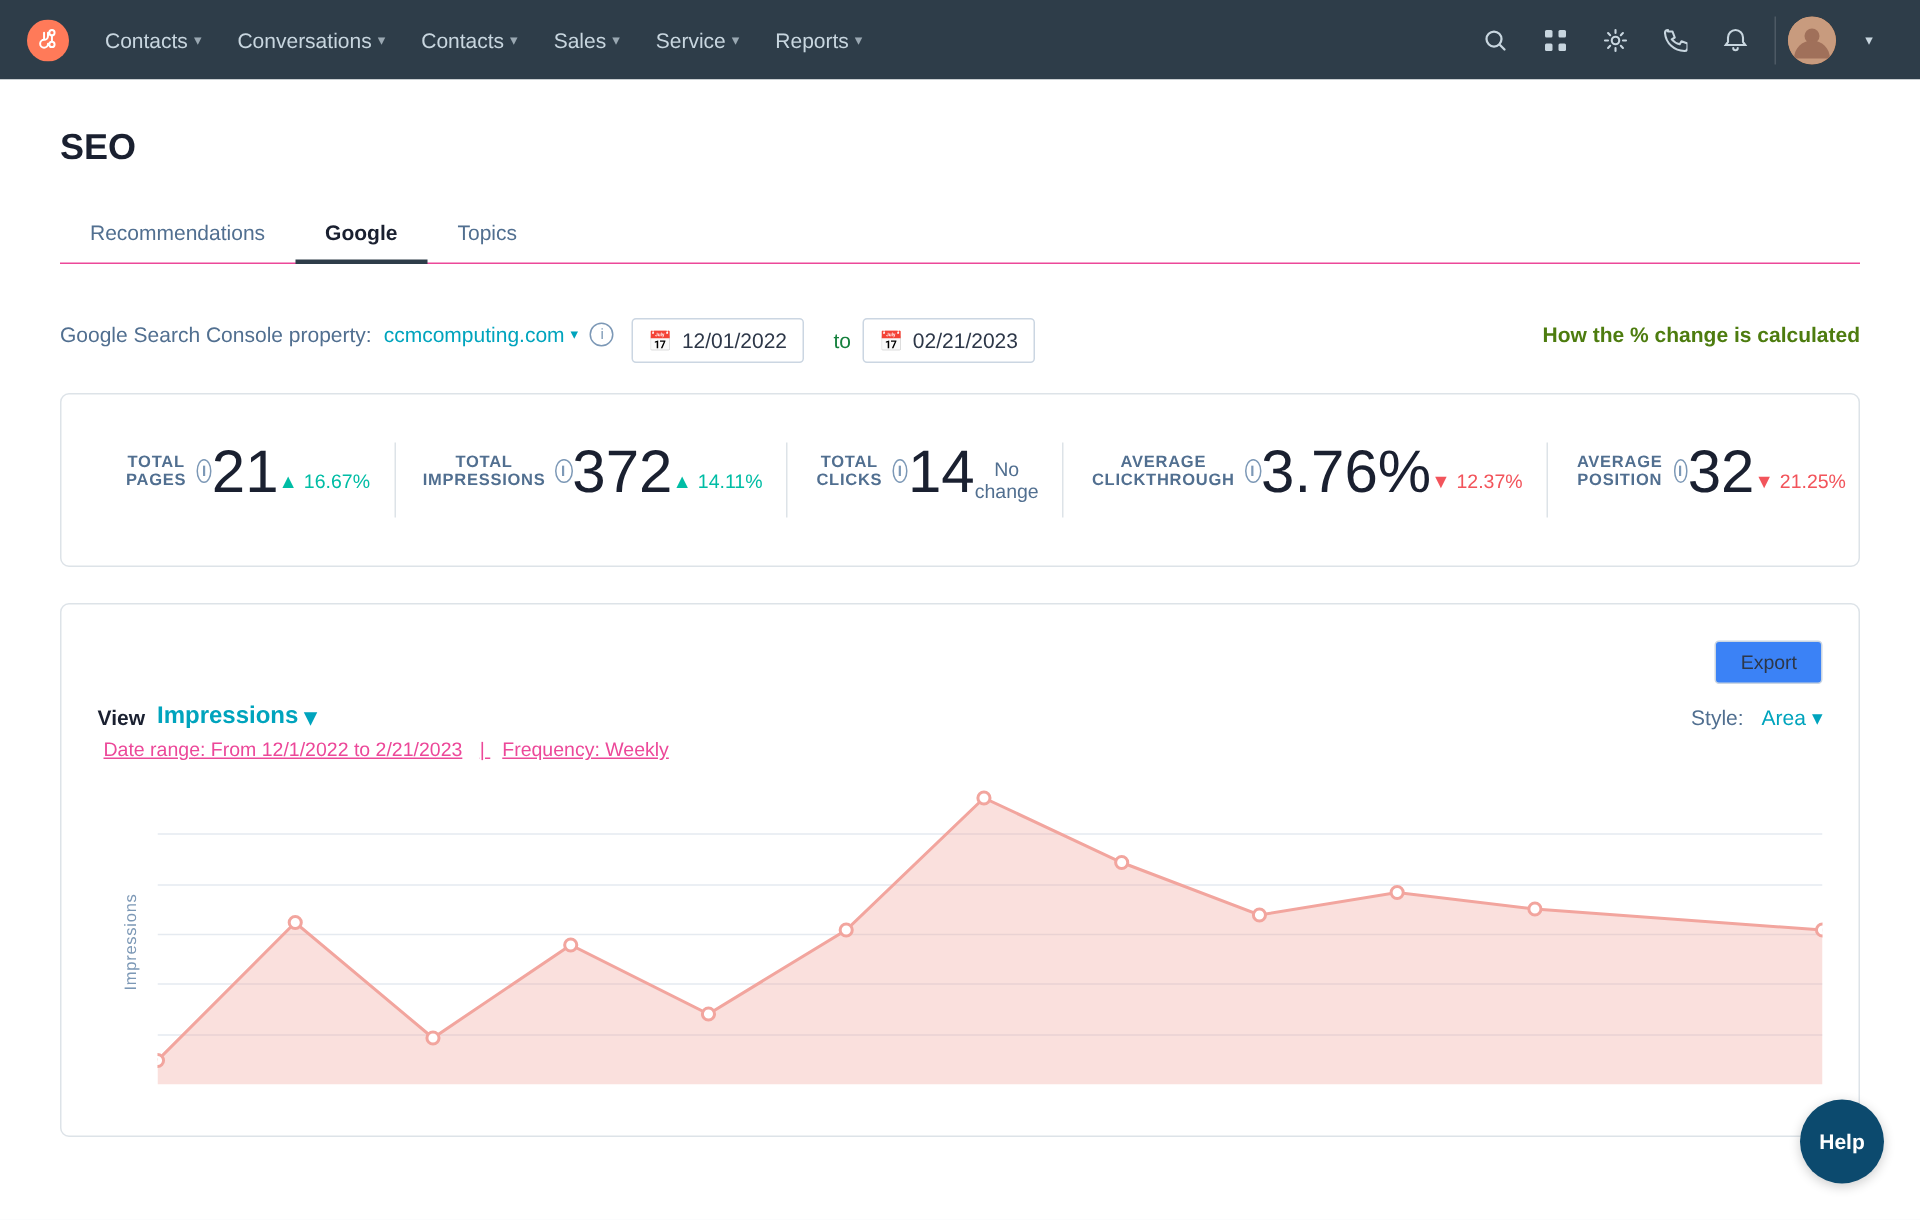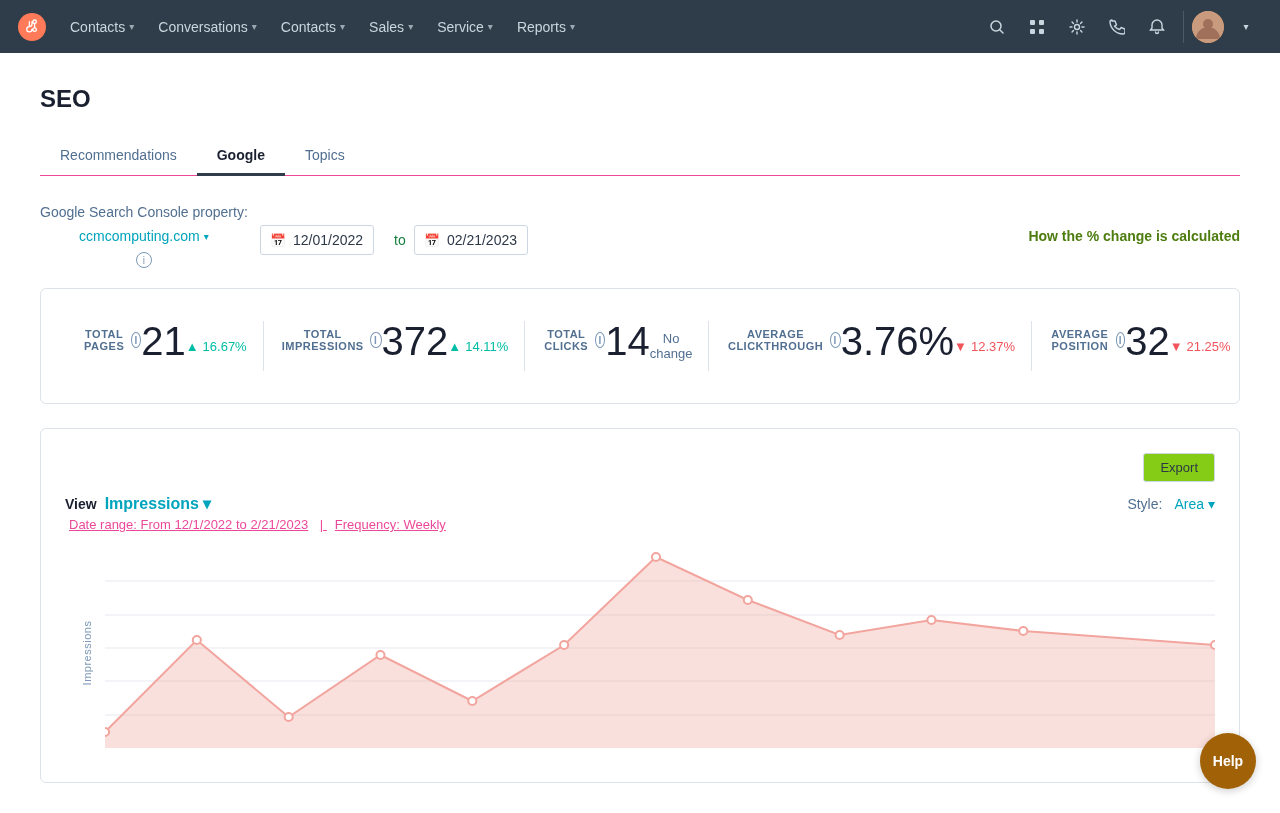--- a/index.html
+++ b/index.html
@@ -180,21 +180,21 @@
       color: #00a4bd;
       font-size: 14px;
       font-weight: 500;
       display: flex; align-items: center; gap: 4px;
       cursor: pointer;
     }
     .export-btn {
       padding: 6px 16px;
       border: 1px solid #cbd6e2;
       border-radius: 3px;
-      background: #84cc16;
+      background: #3b82f6;
       font-size: 13px;
       color: #2d3748;
       cursor: pointer;
     }
     .chart-subtext {
       font-size: 13px;
       color: #7c98b6;
       margin-bottom: 16px;
     }
     .chart-subtext span { margin: 0 4px; color: #ec4899; text-decoration: underline; }
@@ -216,21 +216,21 @@
       letter-spacing: 0.5px;
     }
 
     
     .help-btn {
       position: fixed;
       bottom: 24px;
       right: 24px;
       width: 56px; height: 56px;
       border-radius: 50%;
-      background: #a16207;
+      background: #0c4a6e;
       color: #fff;
       font-size: 14px;
       font-weight: 600;
       display: flex; align-items: center; justify-content: center;
       cursor: pointer;
       box-shadow: 0 2px 8px rgba(0,0,0,0.2);
     }
 
     
     .svg-chart { width: 100%; height: 200px; }
@@ -323,21 +323,21 @@
   <h1 class="page-title">SEO</h1>
 
   <div class="tabs">
     <div class="tab">Recommendations</div>
     <div class="tab active">Google</div>
     <div class="tab">Topics</div>
   </div>
 
   <div class="filter-row">
     <div class="filter-left">
-      <div style="display:flex;align-items:center;gap:8px;flex-direction:column;">
+      <div style="display:flex;align-items:center;gap:8px;">
         <span class="console-label">Google Search Console property:</span>
         <span class="property-link">
           <span>ccmcomputing.com</span>
           <span class="caret">▾</span>
         </span>
         <div class="info-icon">i</div>
       </div>
       <div class="date-inputs">
         <div class="date-input">
           <span class="cal-icon">📅</span>

